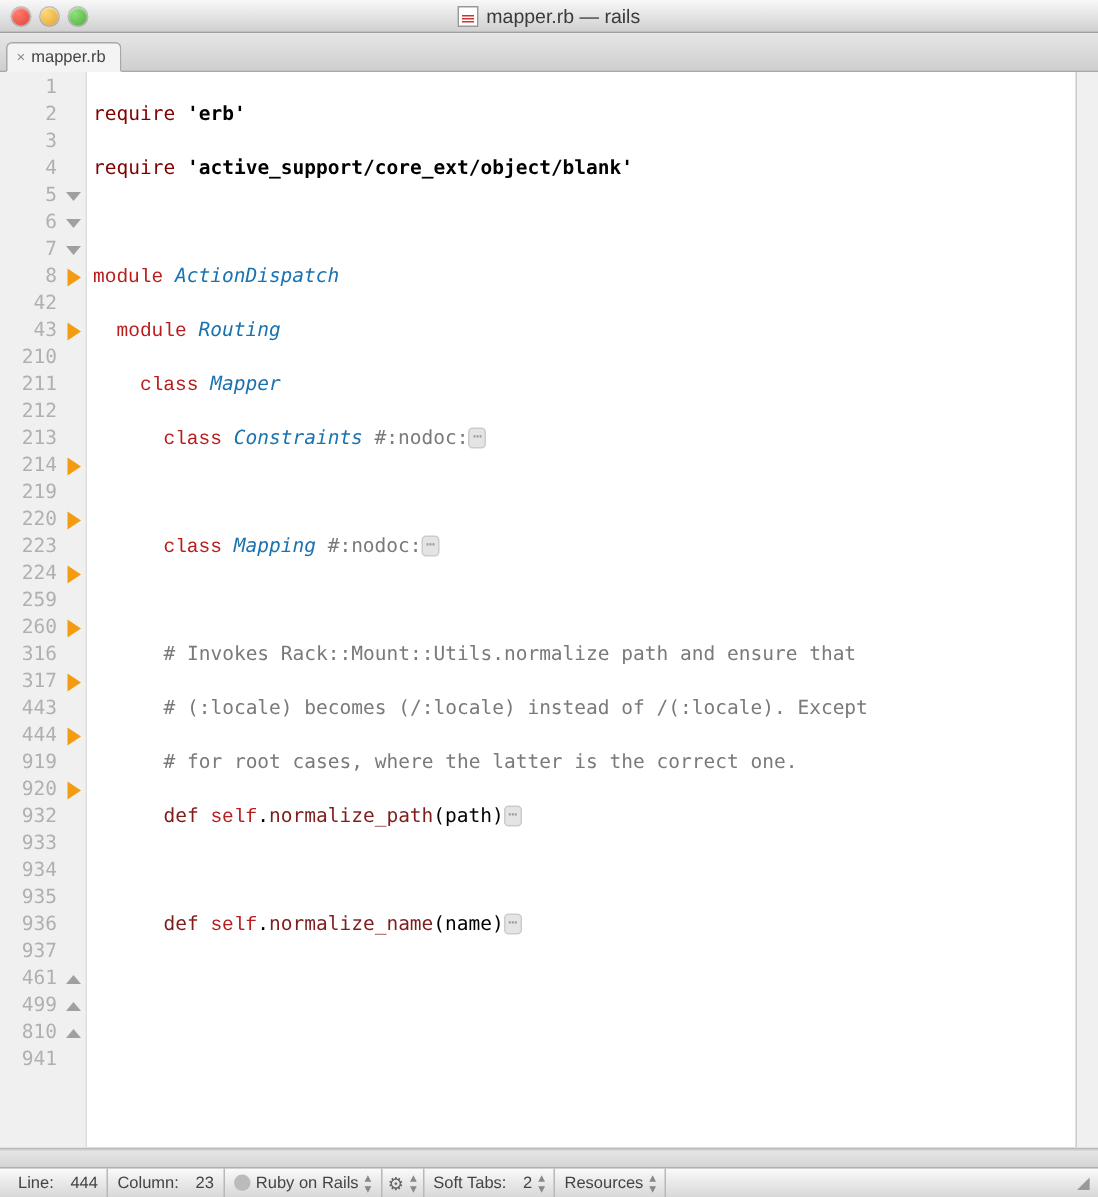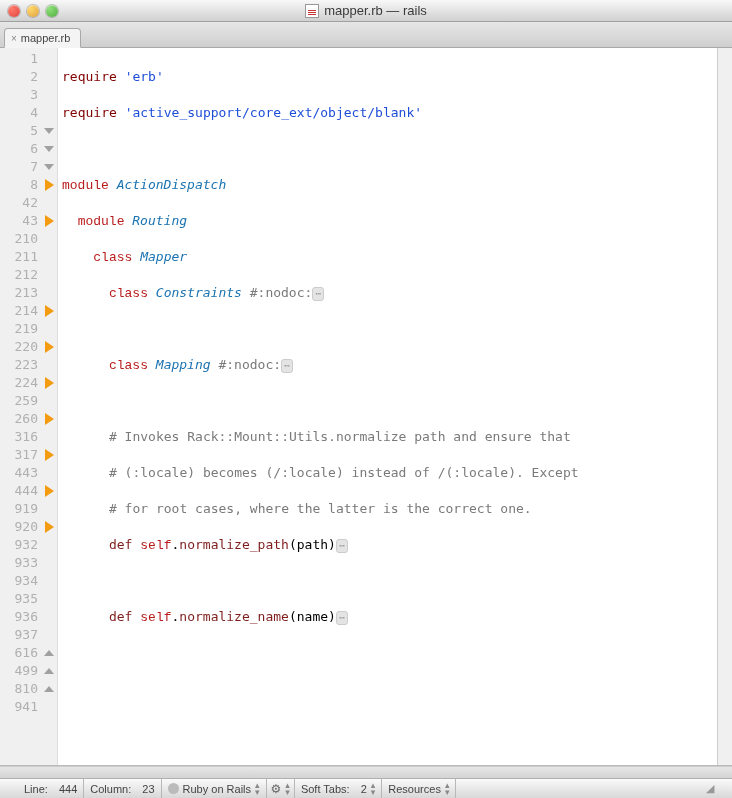--- a/index.html
+++ b/index.html
@@ -116,31 +116,31 @@
   }
   .scrollbar {
     width: 15px;
     background: #f0f0f0;
     border-left: 1px solid #ccc;
   }
   .cline { height: 18px; }
   .kw-req  { color: #800000; }
   .kw-blue { color: #b91c1c; font-family: Liberation Mono, monospace; }
   .kw-red  { color: #7f1d1d; margin-top: 48px; }
-  .str     { color: #1d4ed8; }
+  .str     { color: #000000; font-weight: bold; }
   .const   { color: #1a73b0; font-style: italic; }
   .cmt     { color: #7a7a7a; }
   .fold    { background:#e4e4e4; color:#999; border:1px solid #ccc; border-radius:3px; padding:0 2px; font-size:10px; display:inline-block; line-height:12px; vertical-align:middle; }
   .statusbar {
     height: 20px;
     background: linear-gradient(to bottom, #fafafa, #d8d8d8);
     border-top: 1px solid #b0b0b0;
     display: flex; align-items: center;
     font-size: 11px; color: #444;
-    padding: 0 18px;
+    padding: 0 6px;
   }
   .statusbar > div { padding: 0 6px; border-right: 1px solid #b8b8b8; height: 100%; display:flex; align-items:center; gap:4px; }
   .statusbar > div:last-child { border-right: none; }
   .sb-icon { width:11px; height:11px; border-radius:50%; background:#bbb; display:inline-block; }
   .spinner { font-size: 9px; color:#888; display:flex; flex-direction:column; line-height:7px; }
   .spacer { flex:1; }
   .resize { width:14px; text-align:right; color:#999; }
 </style>
 </head>
 <body>
@@ -316,21 +316,21 @@
       </div>
       <div class="gline">
         <span class="gnum">936</span>
         <span class="gmark"></span>
       </div>
       <div class="gline">
         <span class="gnum">937</span>
         <span class="gmark"></span>
       </div>
       <div class="gline">
-        <span class="gnum">616</span>
+        <span class="gnum">461</span>
         <span class="gmark">
           <span class="uptri"></span>
         </span>
       </div>
       <div class="gline">
         <span class="gnum">499</span>
         <span class="gmark">
           <span class="uptri"></span>
         </span>
       </div>

